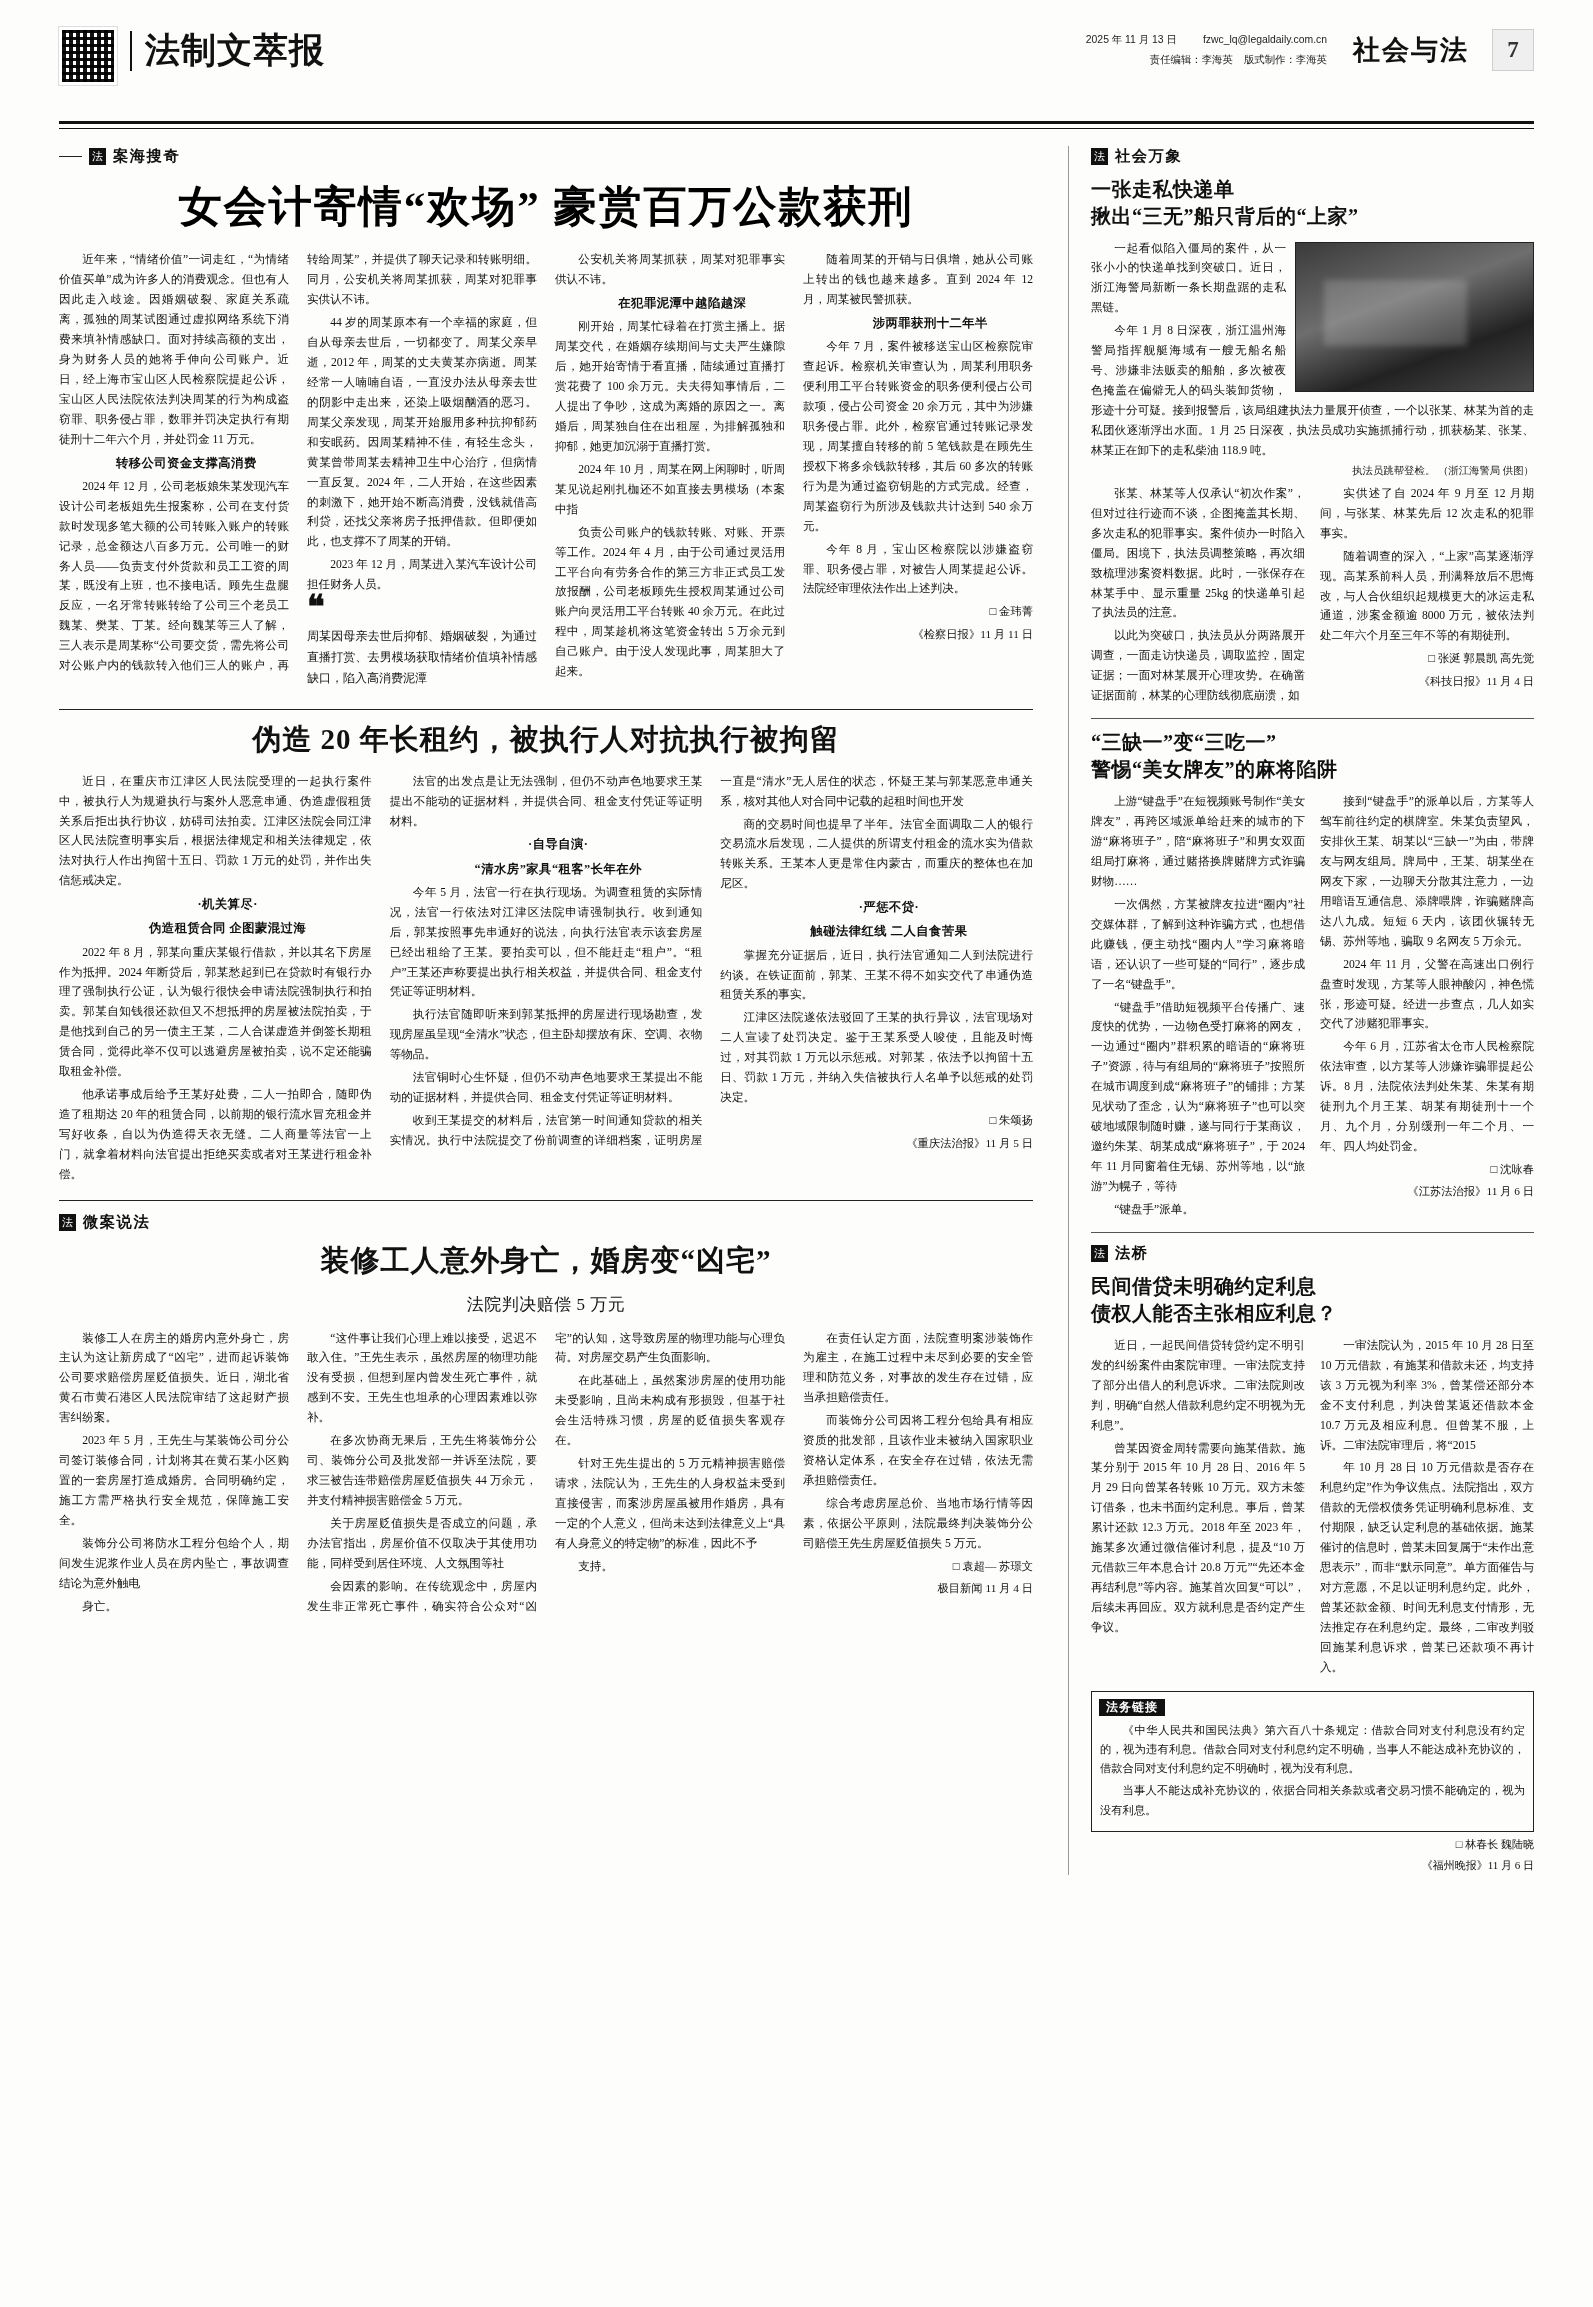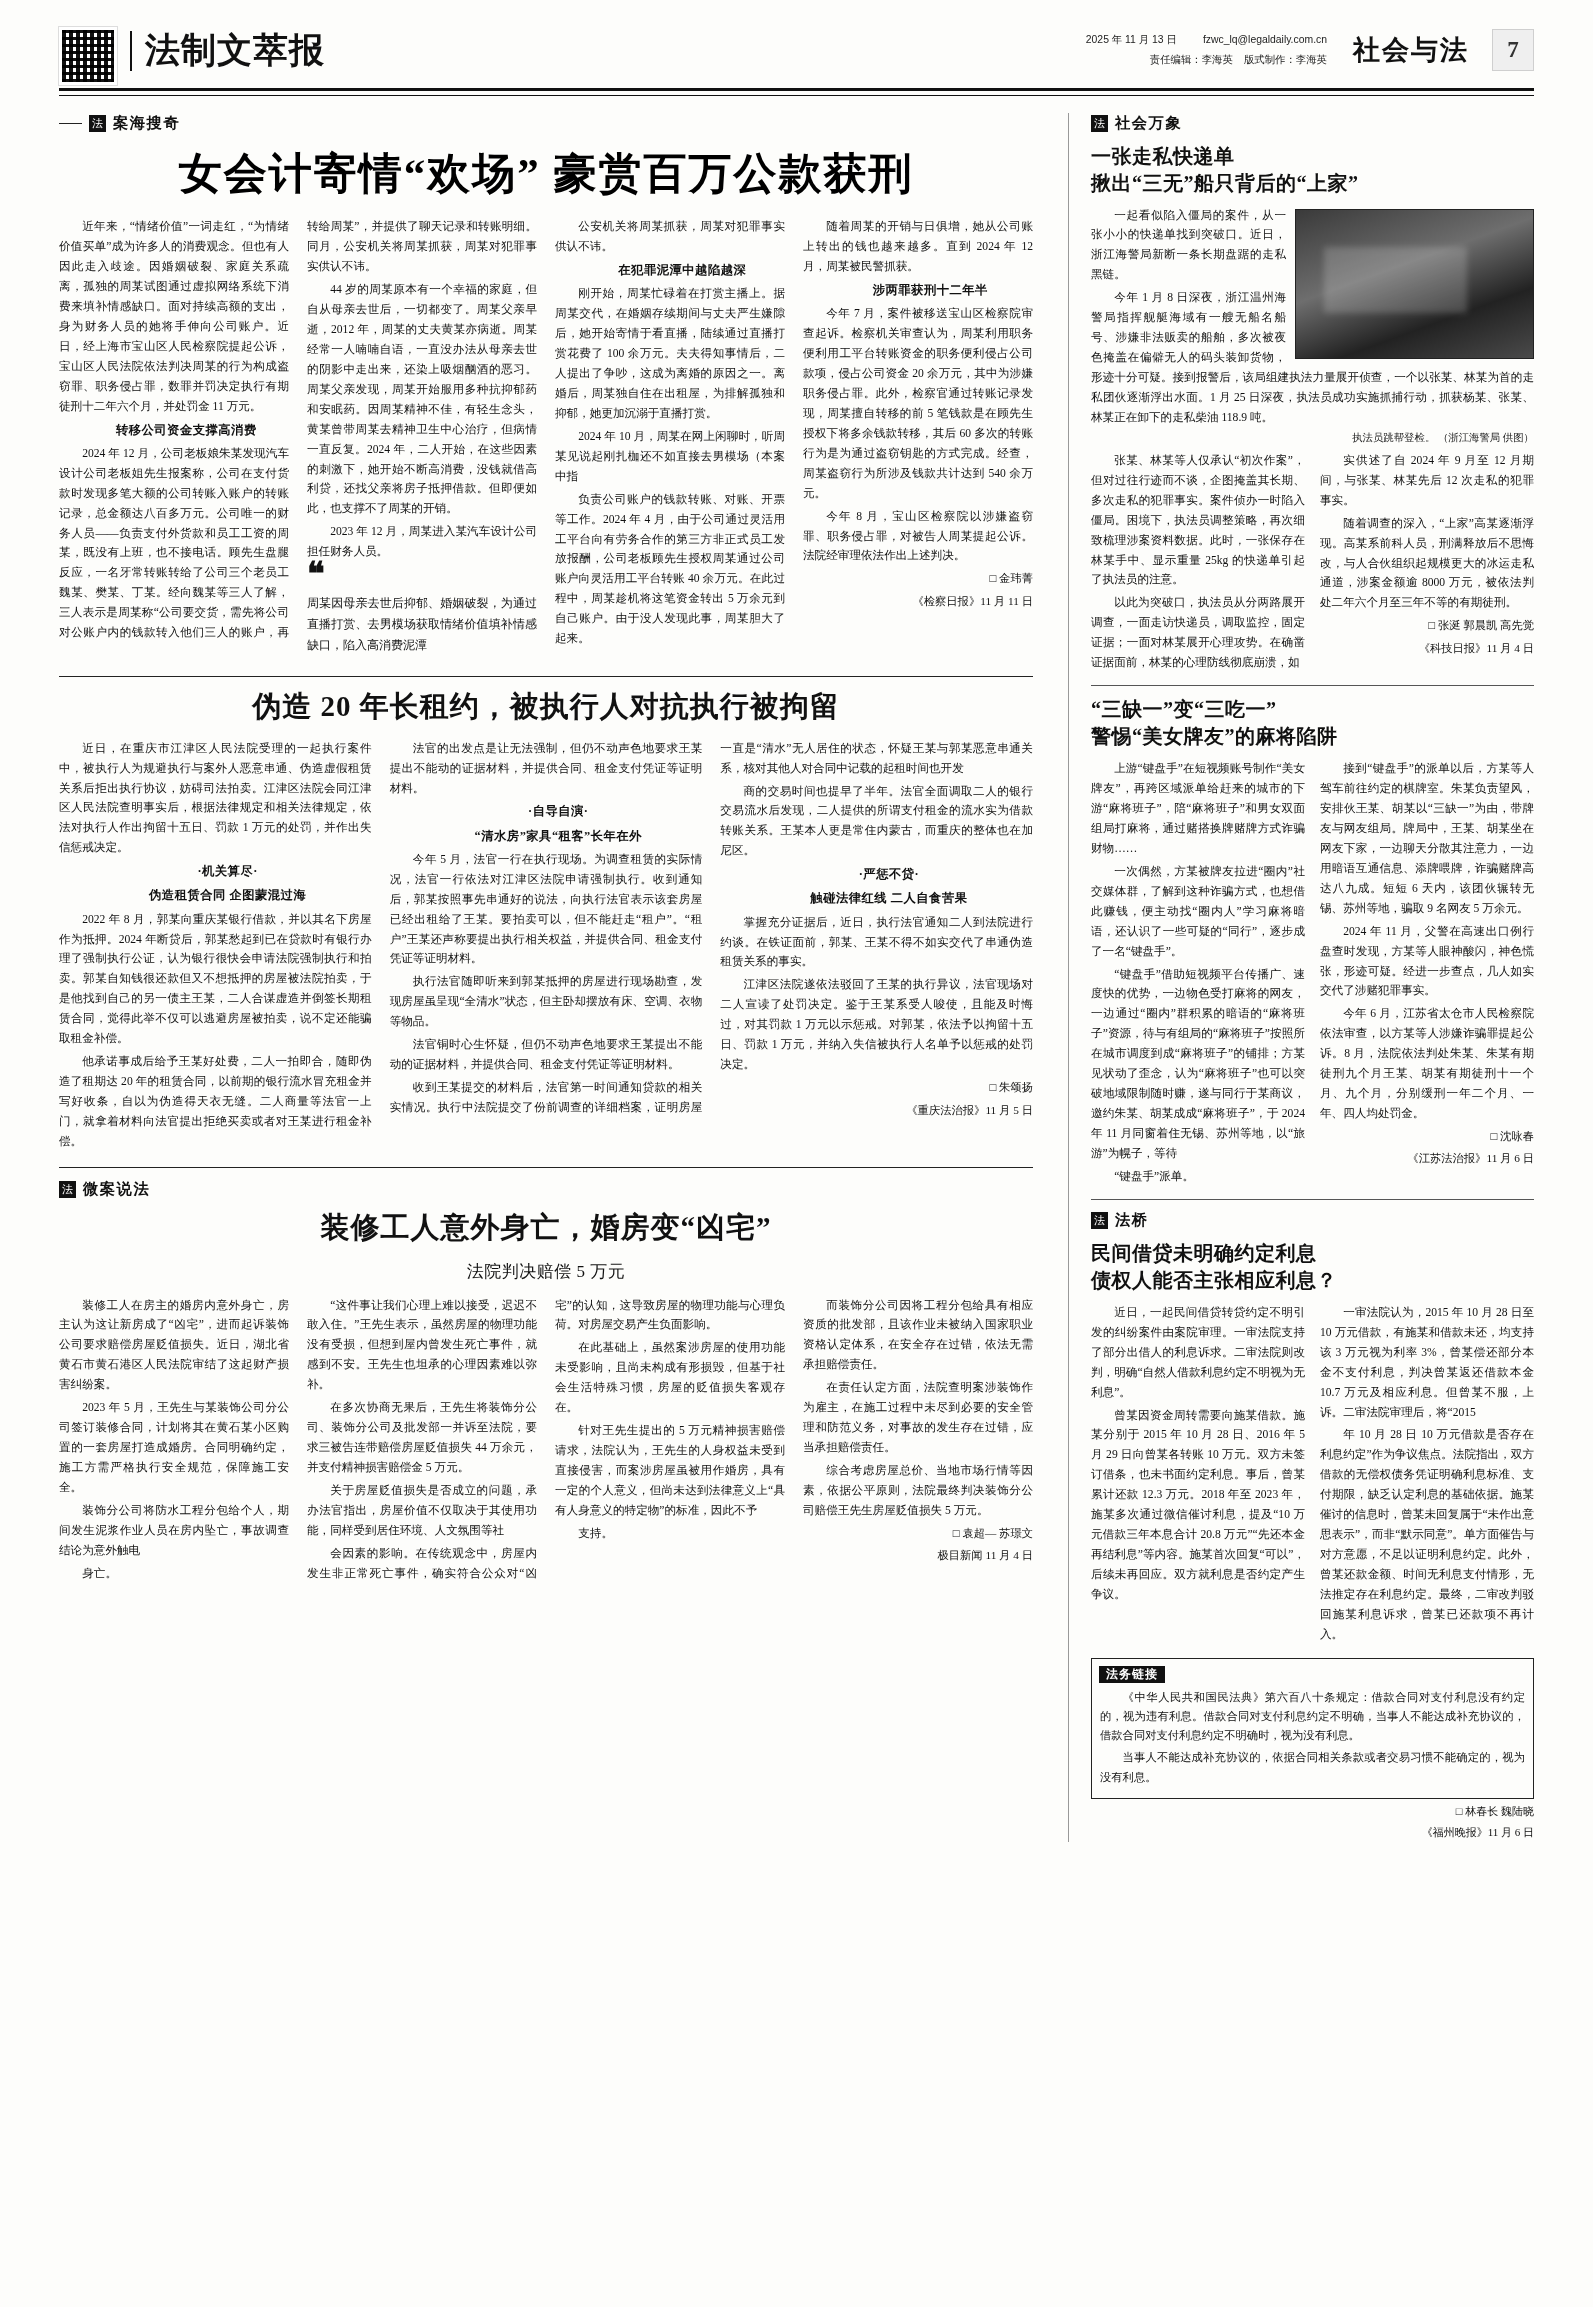--- a/index.html
+++ b/index.html
@@ -17,21 +17,21 @@
     position: relative;
     background: #fdfdfb;
     box-sizing: border-box;
     padding: 0;
     overflow: hidden;
   }
 
   
   .masthead {
     position: relative;
-    height: 88px;
+    height: 121px;
     padding: 20px 59px 0 59px;
     box-sizing: border-box;
     display: flex;
     align-items: flex-start;
   }
   .qr {
     width: 52px;
     height: 52px;
     margin-top: 7px;
     background:
@@ -434,22 +434,22 @@
         <p>2023 年 5 月，王先生与某装饰公司分公司签订装修合同，计划将其在黄石某小区购置的一套房屋打造成婚房。合同明确约定，施工方需严格执行安全规范，保障施工安全。</p>
         <p>装饰分公司将防水工程分包给个人，期间发生泥浆作业人员在房内坠亡，事故调查结论为意外触电</p>
         <p>身亡。</p>
         <p>“这件事让我们心理上难以接受，迟迟不敢入住。”王先生表示，虽然房屋的物理功能没有受损，但想到屋内曾发生死亡事件，就感到不安。王先生也坦承的心理因素难以弥补。</p>
         <p>在多次协商无果后，王先生将装饰分公司、装饰分公司及批发部一并诉至法院，要求三被告连带赔偿房屋贬值损失 44 万余元，并支付精神损害赔偿金 5 万元。</p>
         <p>关于房屋贬值损失是否成立的问题，承办法官指出，房屋价值不仅取决于其使用功能，同样受到居住环境、人文氛围等社</p>
         <p>会因素的影响。在传统观念中，房屋内发生非正常死亡事件，确实符合公众对“凶宅”的认知，这导致房屋的物理功能与心理负荷。对房屋交易产生负面影响。</p>
         <p>在此基础上，虽然案涉房屋的使用功能未受影响，且尚未构成有形损毁，但基于社会生活特殊习惯，房屋的贬值损失客观存在。</p>
         <p>针对王先生提出的 5 万元精神损害赔偿请求，法院认为，王先生的人身权益未受到直接侵害，而案涉房屋虽被用作婚房，具有一定的个人意义，但尚未达到法律意义上“具有人身意义的特定物”的标准，因此不予</p>
         <p>支持。</p>
+        <p>在责任认定方面，法院查明案涉装饰作为雇主，在施工过程中未尽到必要的安全管理和防范义务，对事故的发生存在过错，应当承担赔偿责任。</p>
         <p>而装饰分公司因将工程分包给具有相应资质的批发部，且该作业未被纳入国家职业资格认定体系，在安全存在过错，依法无需承担赔偿责任。</p>
-        <p>在责任认定方面，法院查明案涉装饰作为雇主，在施工过程中未尽到必要的安全管理和防范义务，对事故的发生存在过错，应当承担赔偿责任。</p>
         <p>综合考虑房屋总价、当地市场行情等因素，依据公平原则，法院最终判决装饰分公司赔偿王先生房屋贬值损失 5 万元。</p>
         <p class="byline">□ 袁超— 苏璟文</p>
         <p class="byline">极目新闻 11 月 4 日</p>
       </div>
     </div>
 
     <div class="col-div"></div>
 
     <div class="col-right">
 

